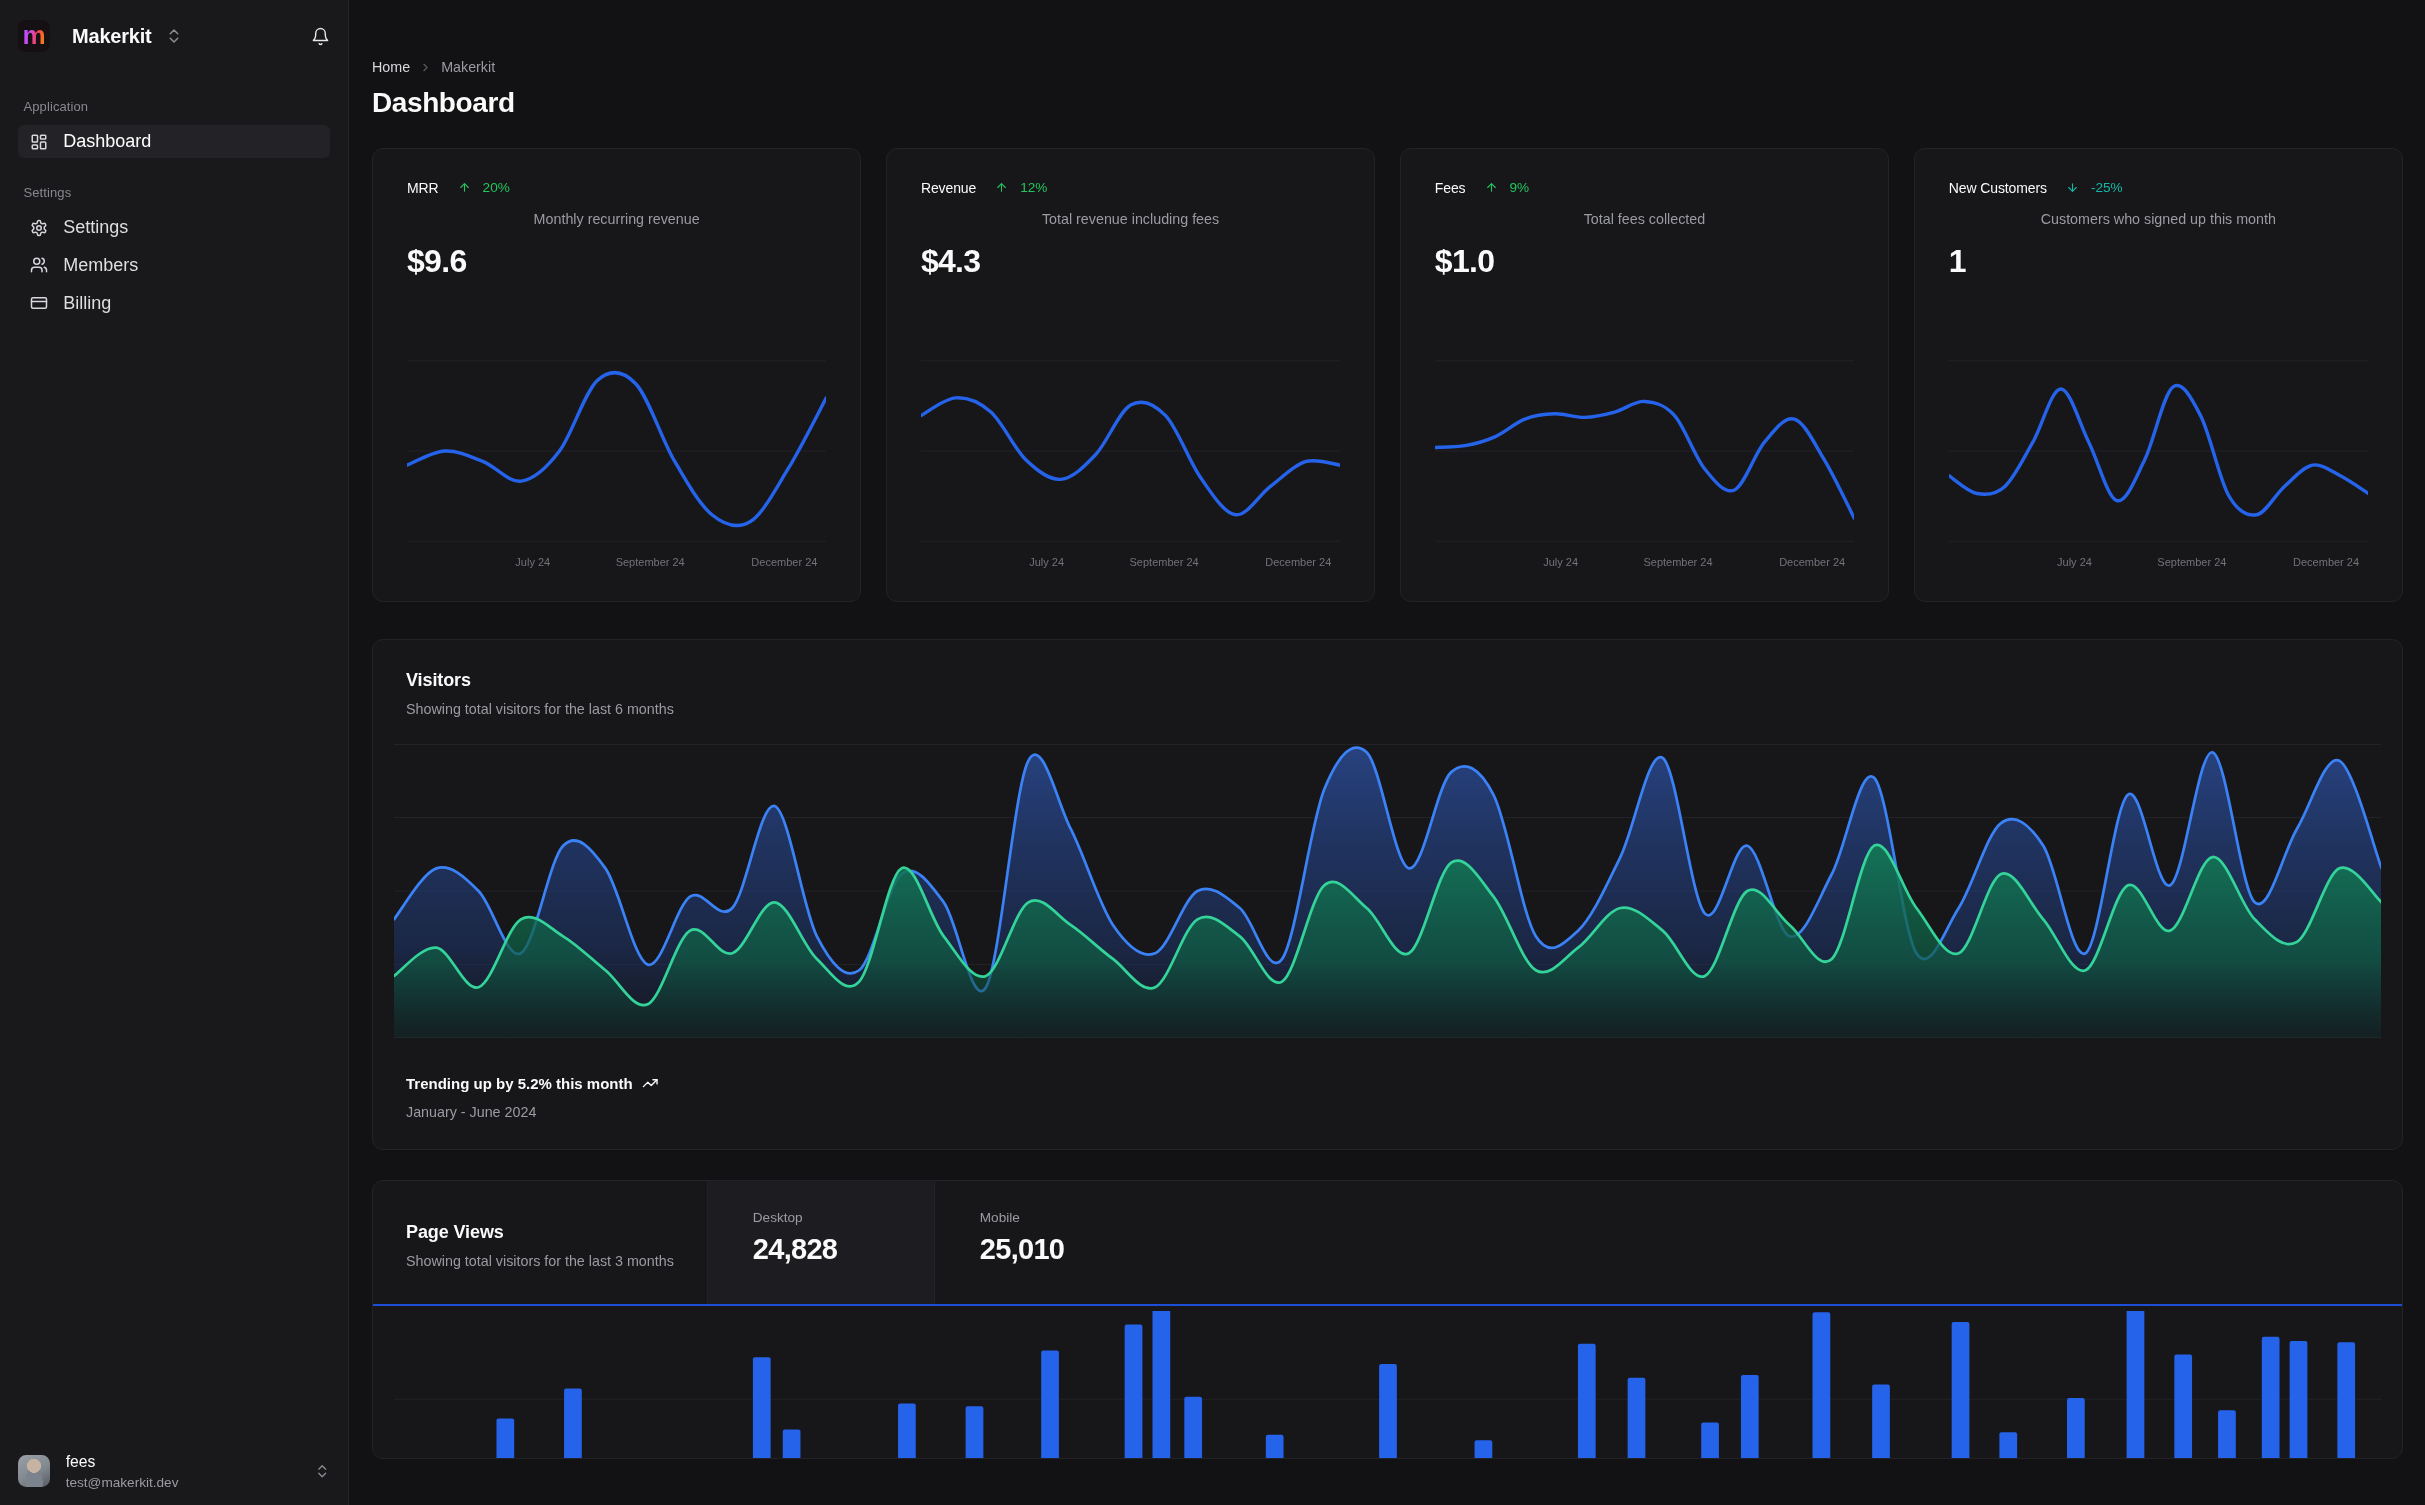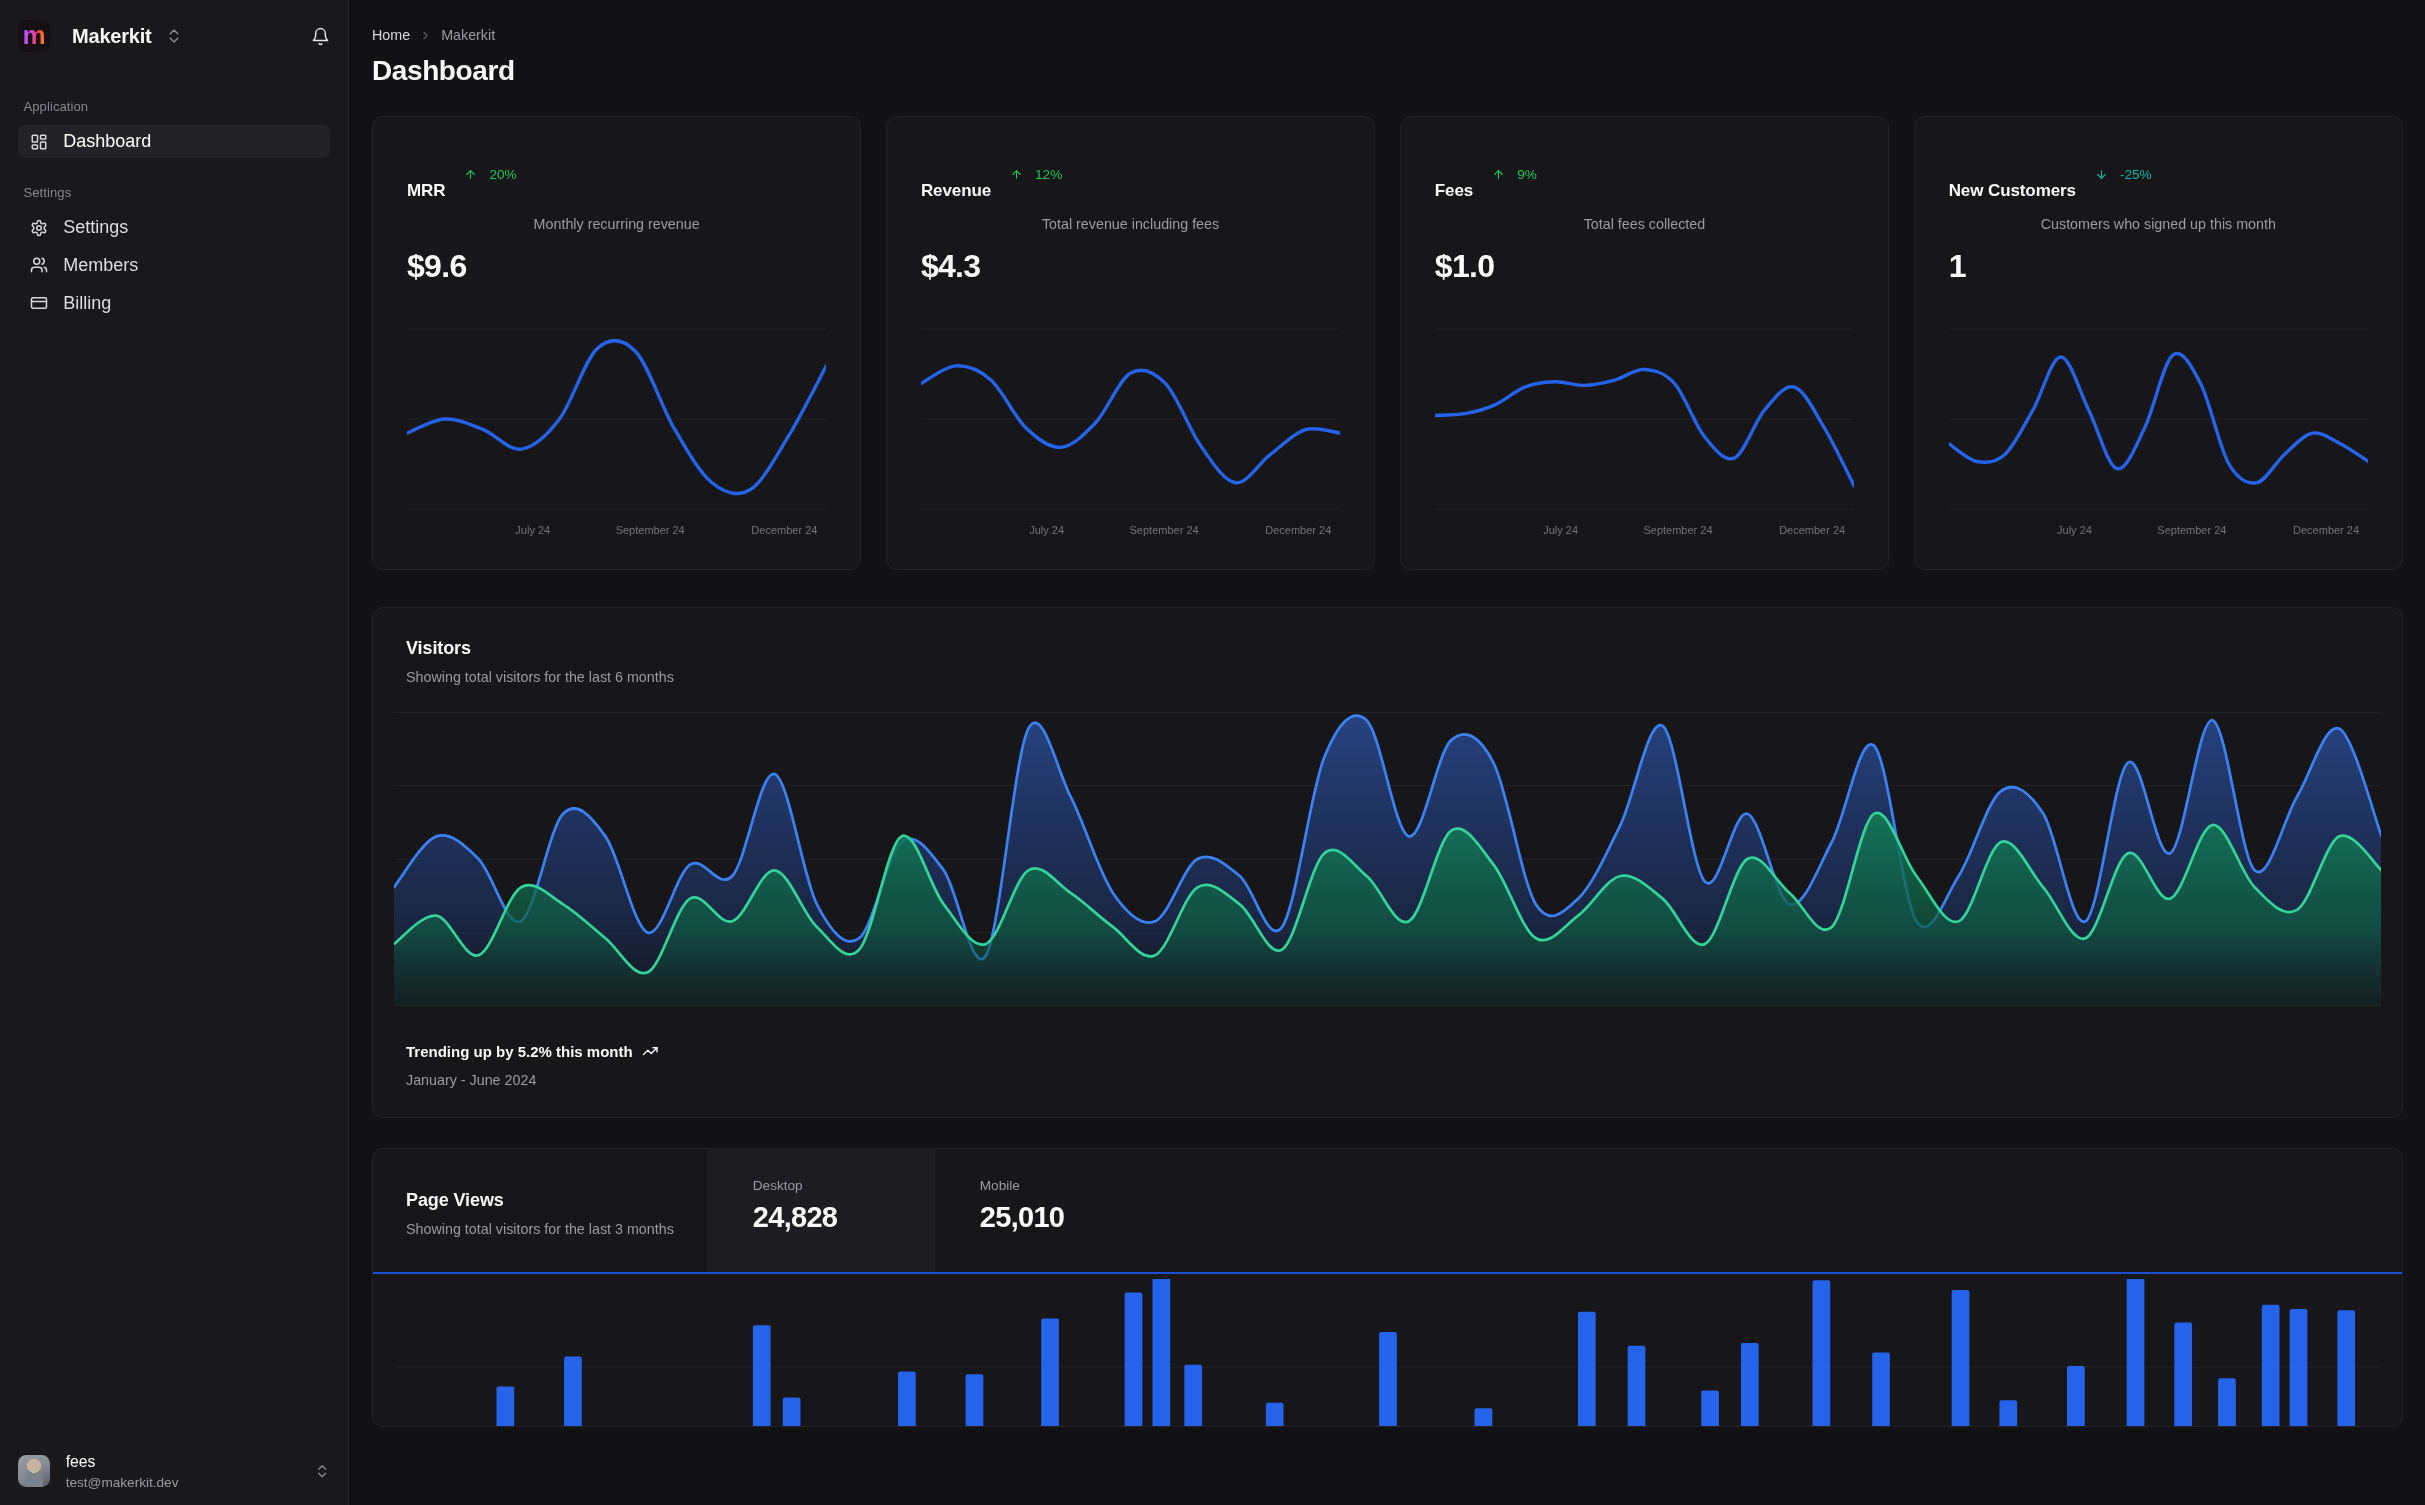--- a/index.html
+++ b/index.html
@@ -52,34 +52,34 @@
       radial-gradient(circle at 50% 34%, #c7b3a2 0, #c7b3a2 26%, transparent 27%),
       radial-gradient(ellipse at 50% 88%, #7d838c 0, #7d838c 38%, transparent 39%),
       linear-gradient(150deg,#9aa0a8 0%,#82888f 55%,#565b63 100%);
   }
   .sbf-name { font-size:15.7px; font-weight:500; color:#fafafa; }
   .sbf-mail { font-size:13.6px; color:#9b9ba3; margin-top:4.1px; }
   .sbf-caret { margin-left:auto; color:#8a8a93; display:flex; }
 
   
   .main { flex:1; padding:0 23px; position:relative; }
-  .breadcrumb { display:flex; align-items:center; gap:9px; padding-top:27px; font-size:14.3px; }
+  .breadcrumb { display:flex; align-items:center; gap:9px; padding-top:27px; font-size:14.3px;margin-top:32px; }
   .bc-home { color:#d8d8dd; cursor:pointer; }
   .bc-sep { color:#5b5b63; display:flex; }
   .bc-cur { color:#9b9ba3; }
   .page-title { margin-top:11.6px; font-size:28px; font-weight:700; letter-spacing:-0.4px; }
 
   
   .stats { display:grid; grid-template-columns:repeat(4,1fr); gap:24.6px; margin-top:29px; }
   .card {
     background:#17171a; border:1px solid #232327; border-radius:11px;
   }
   .stat-card { height:454px; padding:31px 34px 27px; display:flex; flex-direction:column; }
   .stat-head { display:flex; align-items:center; gap:19px; }
-  .stat-title { font-size:17px; font-weight:700; letter-spacing:-0.1px;margin-top:33px; }
+  .stat-title { font-size:14px; font-weight:400; letter-spacing:-0.1px; }
   .trend { display:flex; align-items:center; gap:12px; font-size:13.6px; }
   .trend.up { color:#22c55e; } .trend.down { color:#14b8a6; }
   .stat-desc { margin-top:15px; font-size:14.3px; color:#9b9ba3;text-align:center; }
   .stat-value { margin-top:16.4px; font-size:32px; font-weight:700; letter-spacing:-0.7px; }
   .spark-wrap { margin-top:auto; }
   .spark { display:block; width:100%; height:188px; }
   .spark-labels { position:relative; height:18px; margin-top:11px; }
   .spark-labels span {
     position:absolute; transform:translateX(-50%); font-size:11px; color:#72727a; white-space:nowrap;
   }

